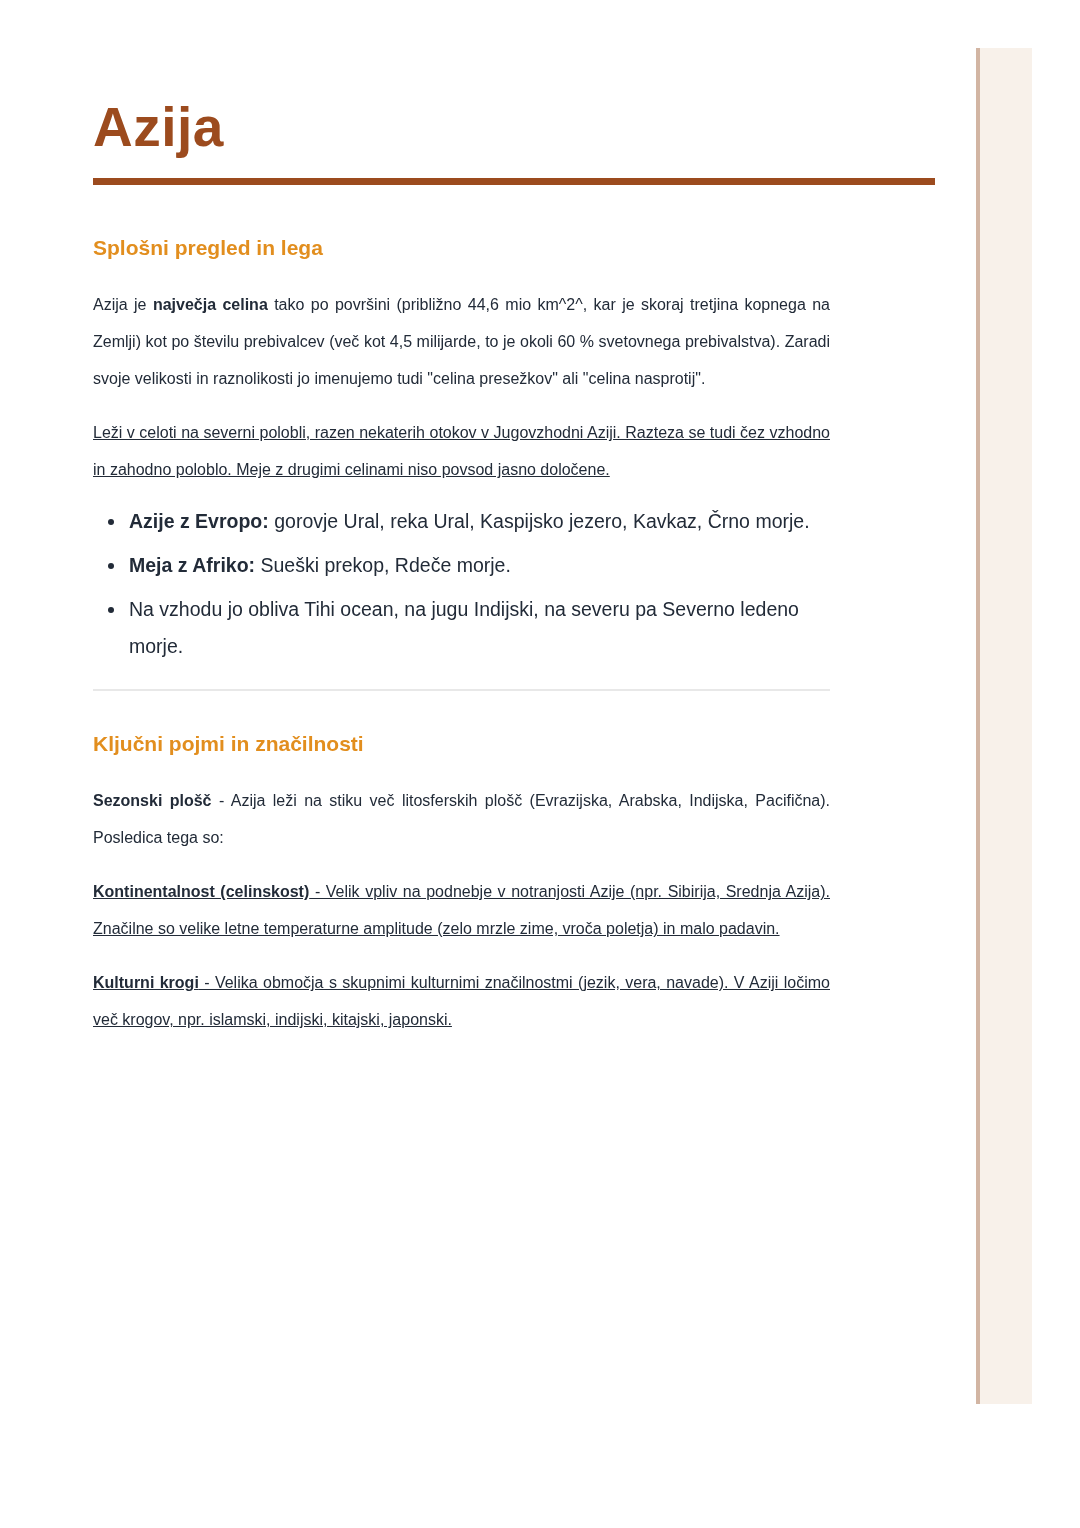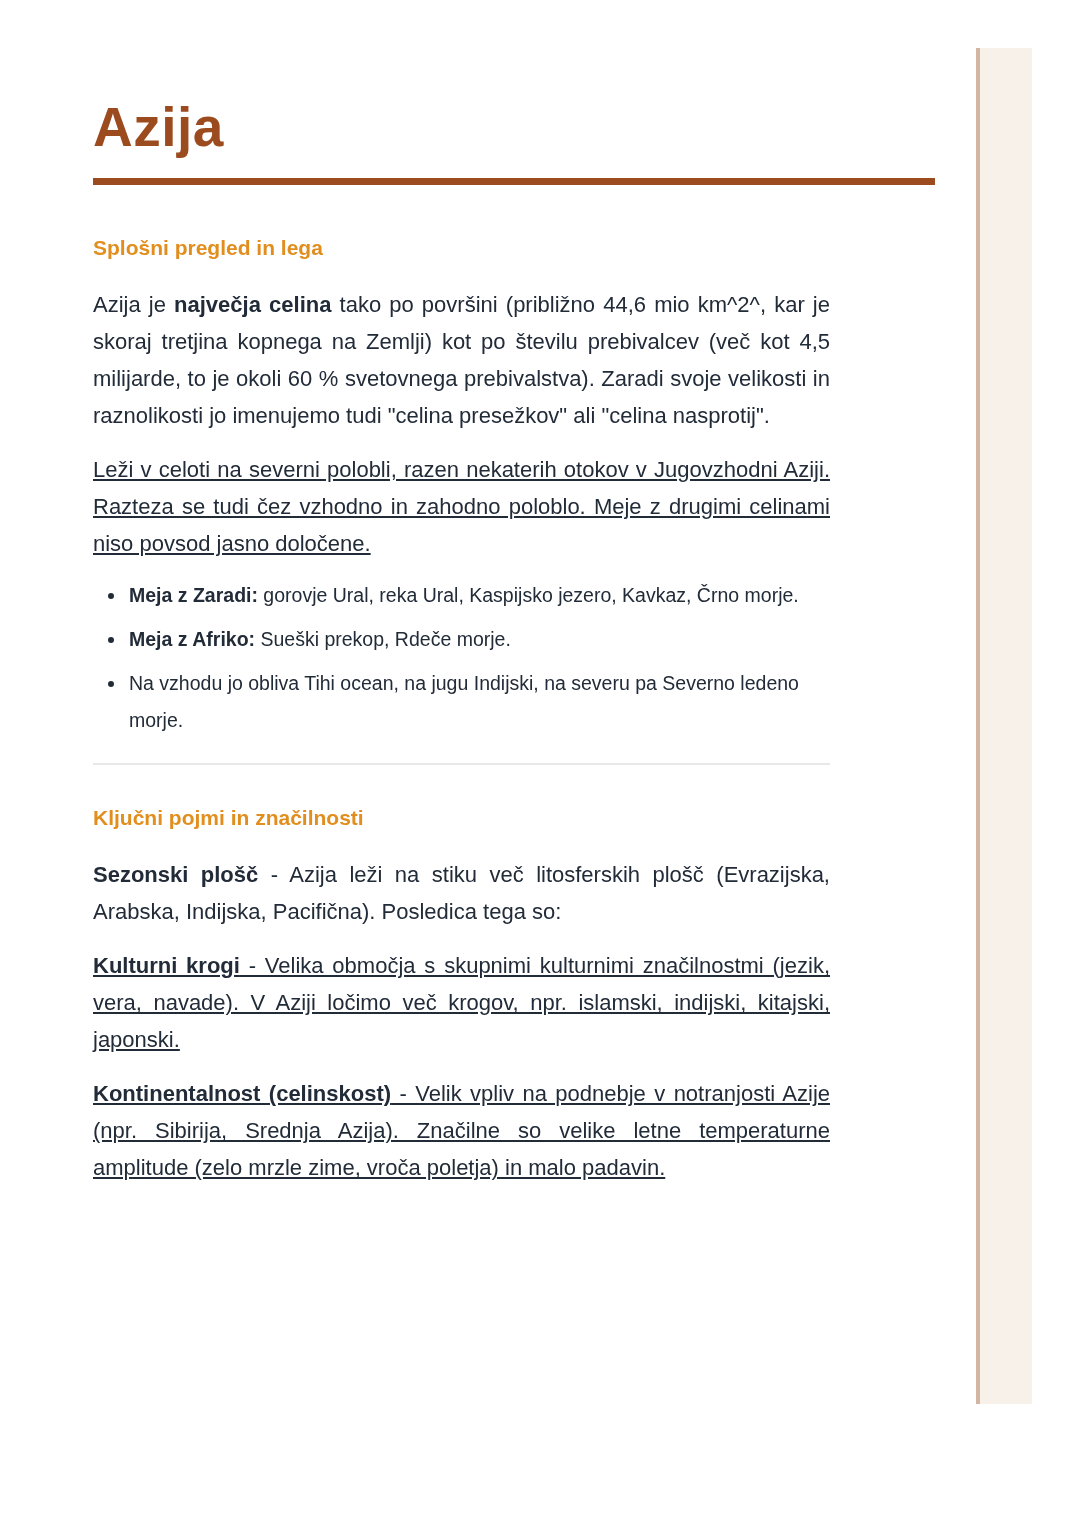--- a/index.html
+++ b/index.html
@@ -50,21 +50,21 @@
     font-size:21px;
     line-height:1.2;
     font-weight:700;
     color:var(--c-heading);
   }
   section.sec-1 h2.section-heading{margin-top:50px;}
   section.sec-2 h2.section-heading{margin-top:40px;}
   p.para{
     margin:0;
     margin-top:26px;
-    font-size:22px;
+    font-size:16px;
     line-height:37px;
     text-align:justify;
     color:var(--c-body);
   }
   p.para + p.para{margin-top:17px;text-decoration:underline;}
   ul.bullets + p.para{margin-top:22px;}
   ul.bullets{
     margin:15px 0 0 0;
     padding:0 0 0 34px;
     list-style:disc;
@@ -117,38 +117,38 @@
     <div class="title-rule"></div>
 
     <section class="sec-1">
       <h2 class="section-heading">Splošni pregled in lega</h2>
 
       <p class="para">Azija je <b>največja celina</b> tako po površini (približno 44,6 mio km^2^, kar je skoraj tretjina kopnega na Zemlji) kot po številu prebivalcev (več kot 4,5 milijarde, to je okoli 60 % svetovnega prebivalstva). Zaradi svoje velikosti in raznolikosti jo imenujemo tudi "celina presežkov" ali "celina nasprotij".</p>
 
       <p class="para">Leži v celoti na severni polobli, razen nekaterih otokov v Jugovzhodni Aziji. Razteza se tudi čez vzhodno in zahodno poloblo. Meje z drugimi celinami niso povsod jasno določene.</p>
 
       <ul class="bullets">
-        <li><b>Meja z Zaradi:</b> gorovje Ural, reka Ural, Kaspijsko jezero, Kavkaz, Črno morje.</li>
+        <li><b>Azije z Evropo:</b> gorovje Ural, reka Ural, Kaspijsko jezero, Kavkaz, Črno morje.</li>
         <li><b>Meja z Afriko:</b> Sueški prekop, Rdeče morje.</li>
         <li>Na vzhodu jo obliva Tihi ocean, na jugu Indijski, na severu pa Severno ledeno morje.</li>
       </ul>
     </section>
 
     <hr class="divider">
 
     <section class="sec-2">
       <h2 class="section-heading">Ključni pojmi in značilnosti</h2>
 
       <p class="para"><b>Sezonski plošč</b> - Azija leži na stiku več litosferskih plošč (Evrazijska, Arabska, Indijska, Pacifična). Posledica tega so:</p>
 
 
 
+      <p class="para"><b>Kontinentalnost (celinskost)</b> - Velik vpliv na podnebje v notranjosti Azije (npr. Sibirija, Srednja Azija). Značilne so velike letne temperaturne amplitude (zelo mrzle zime, vroča poletja) in malo padavin.</p>
+
       <p class="para"><b>Kulturni krogi</b> - Velika območja s skupnimi kulturnimi značilnostmi (jezik, vera, navade). V Aziji ločimo več krogov, npr. islamski, indijski, kitajski, japonski.</p>
-
-      <p class="para"><b>Kontinentalnost (celinskost)</b> - Velik vpliv na podnebje v notranjosti Azije (npr. Sibirija, Srednja Azija). Značilne so velike letne temperaturne amplitude (zelo mrzle zime, vroča poletja) in malo padavin.</p>
     </section>
 
   </main>
 
   <aside class="side-strip"></aside>
 
   <div class="footer-credit">(c) Knowunity 2025</div>
 
 </div>
 

